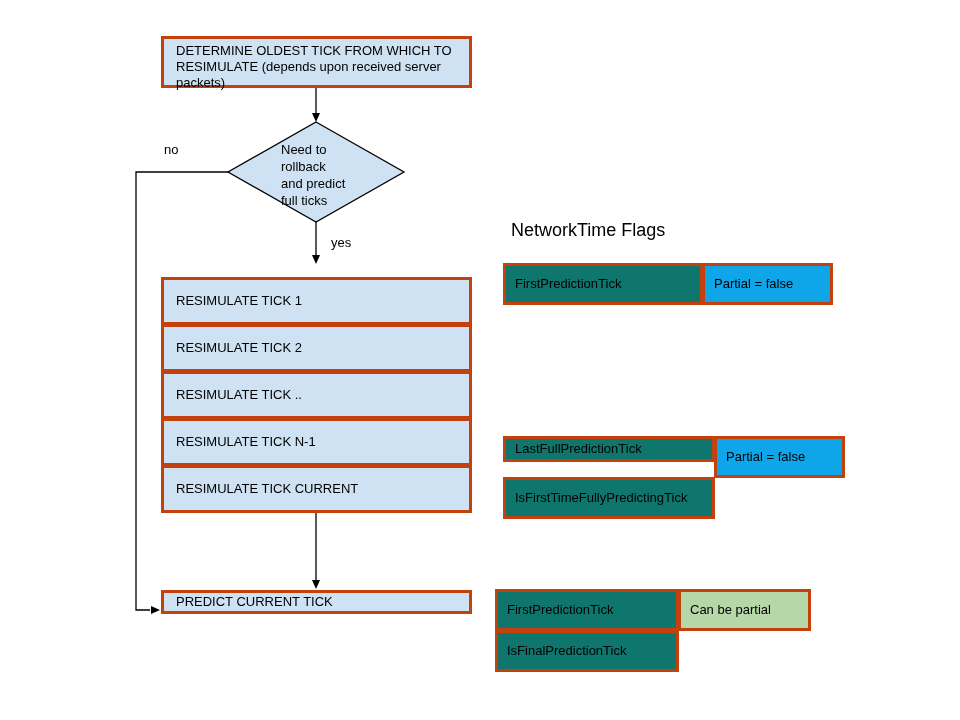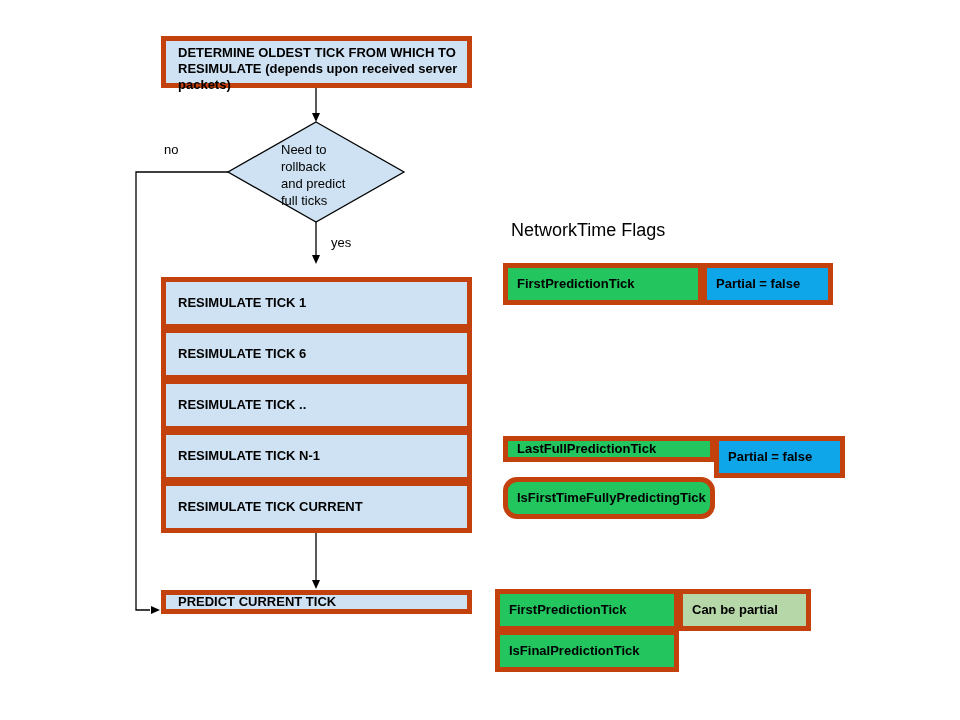--- a/index.html
+++ b/index.html
@@ -2,25 +2,25 @@
 <html><head>
 <meta charset="utf-8">
 <style>
   html,body{margin:0;padding:0;}
   body{
     width:960px;height:720px;position:relative;background:#ffffff;
     font-family:"Liberation Sans", sans-serif;color:#000000;overflow:hidden;
   }
   .abs{position:absolute;box-sizing:border-box;}
   .shape{
-    border:5px solid #c2410c;display:flex;align-items:center;
-    font-size:13px;line-height:16px;font-weight:bold;
+    border:3px solid #c2410c;display:flex;align-items:center;
+    font-size:13px;line-height:16px;
   }
   .blue{background:#cfe2f3;}
-  .pink{background:#22c55e;text-align:right;}
+  .pink{background:#0f766e;text-align:right;}
   .yellow{background:#0ea5e9;}
   .green{background:#b6d7a8;}
   .pad{padding-left:12px;padding-right:6px;}
   .pad-flag{padding-left:9px;padding-right:4px;}
   .multiline{white-space:pre-line;align-items:flex-start;padding-top:4px;}
   .label{font-size:13px;line-height:16px;}
   .decision-text{font-size:13px;line-height:17px;white-space:pre-line;}
   .stack-row{position:relative;height:42px;margin-top:-1px;}
   .stack-row:first-child{margin-top:12px;}
   #connector-layer{position:absolute;left:0;top:0;pointer-events:none;}
@@ -53,32 +53,32 @@
 <div class="abs decision-text" style="left:281px;top:141px;width:110px;">Need to
 rollback
 and predict
 full ticks</div>
 
 <div class="abs label" style="left:164px;top:142px;">no</div>
 <div class="abs label" style="left:331px;top:235px;">yes</div>
 
 <div class="abs" style="left:161px;top:265px;width:311px;">
   <div class="shape blue pad stack-row">RESIMULATE TICK 1</div>
-  <div class="shape blue pad stack-row">RESIMULATE TICK 6</div>
+  <div class="shape blue pad stack-row">RESIMULATE TICK 2</div>
   <div class="shape blue pad stack-row">RESIMULATE TICK ..</div>
   <div class="shape blue pad stack-row">RESIMULATE TICK N-1</div>
   <div class="shape blue pad stack-row">RESIMULATE TICK CURRENT</div>
 </div>
 
 <div class="abs shape blue pad" style="left:161px;top:590px;width:311px;height:24px;">PREDICT CURRENT TICK</div>
 
 <div class="abs title" style="left:511px;top:219px;">NetworkTime Flags</div>
 
 <div class="abs shape pink pad-flag" style="left:503px;top:263px;width:200px;height:42px;">FirstPredictionTick</div>
 <div class="abs shape yellow pad-flag" style="left:702px;top:263px;width:131px;height:42px;">Partial = false</div>
 
 <div class="abs shape pink pad-flag" style="left:503px;top:436px;width:212px;height:26px;">LastFullPredictionTick</div>
 <div class="abs shape yellow pad-flag" style="left:714px;top:436px;width:131px;height:42px;">Partial = false</div>
-<div class="abs shape pink pad-flag" style="left:503px;top:477px;width:212px;height:42px;border-radius:14px;">IsFirstTimeFullyPredictingTick</div>
+<div class="abs shape pink pad-flag" style="left:503px;top:477px;width:212px;height:42px;">IsFirstTimeFullyPredictingTick</div>
 
 <div class="abs shape pink pad-flag" style="left:495px;top:589px;width:184px;height:42px;">FirstPredictionTick</div>
 <div class="abs shape green pad-flag" style="left:678px;top:589px;width:133px;height:42px;">Can be partial</div>
 <div class="abs shape pink pad-flag" style="left:495px;top:630px;width:184px;height:42px;">IsFinalPredictionTick</div>
 
 </body></html>

